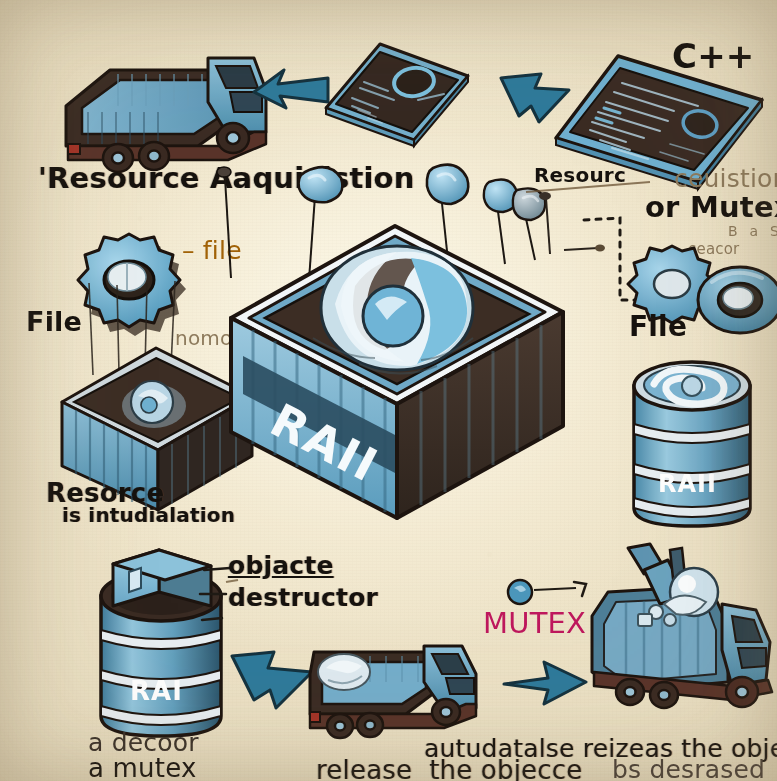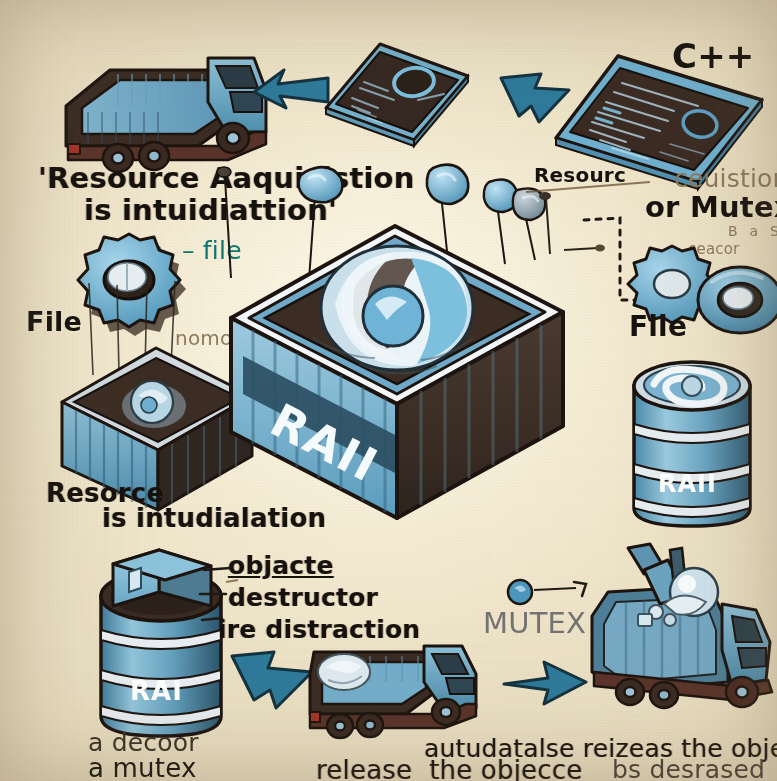--- a/index.html
+++ b/index.html
@@ -180,23 +180,22 @@
           <path d="M112 100 L140 109"></path>
       </g>
       <path d="M150 130 L150 137 L214 55 L214 48 Z" fill="#417c9b" stroke="#1d140f" stroke-width="2"></path>
       <path d="M8 86 L8 93 L150 137 L150 130 Z" fill="#5291b2" stroke="#1d140f" stroke-width="2"></path>
     </svg>
   </div>
 
   <div class="lbl hand" style="left:672px; top:38px; font-size:34px;">C++</div>
 
   <div class="lbl hand smudge" style="left:38px; top:163px; font-size:29px;">'Resource Aaquisistion</div>
-  <div class="lbl hand smudge" style="left:84px; top:195px; font-size:29px;">is intuidiattion'</div>
-
-  <div class="lbl thin" style="left:182px; top:238px; font-size:25px; color:#0f766e;">– file</div>
+
+  <div class="lbl thin" style="left:182px; top:238px; font-size:25px; color:#a16207;">– file</div>
 
   <div class="art" style="left:68px; top:230px;">
     <svg width="126" height="108" viewBox="0 0 126 108">
       <defs>
         <radialGradient id="gearL" cx="38%" cy="32%" r="75%">
           <stop offset="0" stop-color="#a9d8ee"></stop>
             <stop offset="1" stop-color="#4f97ba"></stop>
         </radialGradient>
       </defs>
 
@@ -259,21 +258,21 @@
       <g>
         <ellipse cx="104" cy="68" rx="32" ry="22" fill="#9fc2d2" opacity=".45"></ellipse>
         <circle cx="102" cy="64" rx="20" fill="#b8d5e4" stroke="#2c3d46" stroke-width="2.2" r="21"></circle>
         <path d="M88 58 Q102 44 118 60 Q110 70 102 62 Z" fill="#e9f2f7" opacity=".85"></path>
         <circle cx="99" cy="67" r="8" fill="#6fb0d0" stroke="#2c3d46" stroke-width="1.6"></circle>
       </g>
     </svg>
   </div>
 
   <div class="lbl hand smudge" style="left:46px; top:480px; font-size:26px;">Resorce</div>
-  <div class="lbl hand smudge" style="left:62px; top:505px; font-size:26px;margin-left:40px;">is intudialation</div>
+  <div class="lbl hand smudge" style="left:62px; top:505px; font-size:20px;">is intudialation</div>
 
   <div class="art" style="left:205px; top:160px;">
     <svg width="360" height="150" viewBox="0 0 360 150">
       <defs>
         <radialGradient id="pinG" cx="35%" cy="28%" r="80%">
           <stop offset="0" stop-color="#bfe3f4"></stop>
             <stop offset="1" stop-color="#4f92b4"></stop>
         </radialGradient>
         <radialGradient id="pinGray" cx="35%" cy="28%" r="80%">
           <stop offset="0" stop-color="#cdd7dc"></stop>
@@ -475,21 +474,20 @@
         <path d="M8 14 L34 12"></path>
           <path d="M4 38 L30 38"></path>
           <path d="M6 64 L26 62"></path>
       </g>
       <path d="M30 26 L42 24" stroke="#8d7a5c" stroke-width="2"></path>
     </svg>
   </div>
 
   <div class="lbl hand smudge" style="left:228px; top:553px; font-size:25px;text-decoration:underline;">objacte</div>
   <div class="lbl hand smudge" style="left:228px; top:585px; font-size:25px;">destructor</div>
-  <div class="lbl hand smudge" style="left:218px; top:617px; font-size:25px;">ire distraction</div>
 
   <div class="art" style="left:228px; top:650px;">
     <svg width="92" height="68" viewBox="0 0 92 68">
       <path d="M4 6 L46 2 L40 18 L84 22 L48 58 L42 40 L26 50 Z" fill="#2e7a9b" stroke="#14323f" stroke-width="3" stroke-linejoin="round"></path>
     </svg>
   </div>
 
   <div class="art" style="left:306px; top:632px;">
     <svg width="190" height="130" viewBox="0 0 190 130">
       <defs>
@@ -533,21 +531,21 @@
 
   <div class="art" style="left:506px; top:578px;">
     <svg width="100" height="34" viewBox="0 0 100 34">
       <circle cx="14" cy="14" r="12" fill="#4b96ba" stroke="#1d140f" stroke-width="2.5"></circle>
       <path d="M8 10 Q16 4 20 12 Q14 16 12 12" fill="#bcdcec" opacity=".8"></path>
       <path d="M28 12 L70 10" stroke="#1f1a14" stroke-width="2"></path>
       <path d="M68 4 L80 6 L76 18" stroke="#1f1a14" stroke-width="2.5" fill="none" stroke-linecap="round"></path>
     </svg>
   </div>
 
-  <div class="lbl thin" style="left:483px; top:608px; font-size:29px; color:#737373;">MUTEX</div>
+  <div class="lbl thin" style="left:483px; top:608px; font-size:29px; color:#be185d;">MUTEX</div>
 
   <div class="art" style="left:500px; top:656px;">
     <svg width="92" height="56" viewBox="0 0 92 56">
       <path d="M4 28 L48 22 L44 6 L86 26 L44 48 L48 34 Z" fill="#2e7a9b" stroke="#14323f" stroke-width="3" stroke-linejoin="round"></path>
     </svg>
   </div>
 
   <div class="art" style="left:582px; top:540px;">
     <svg width="200" height="200" viewBox="0 0 200 200">
       <defs>

